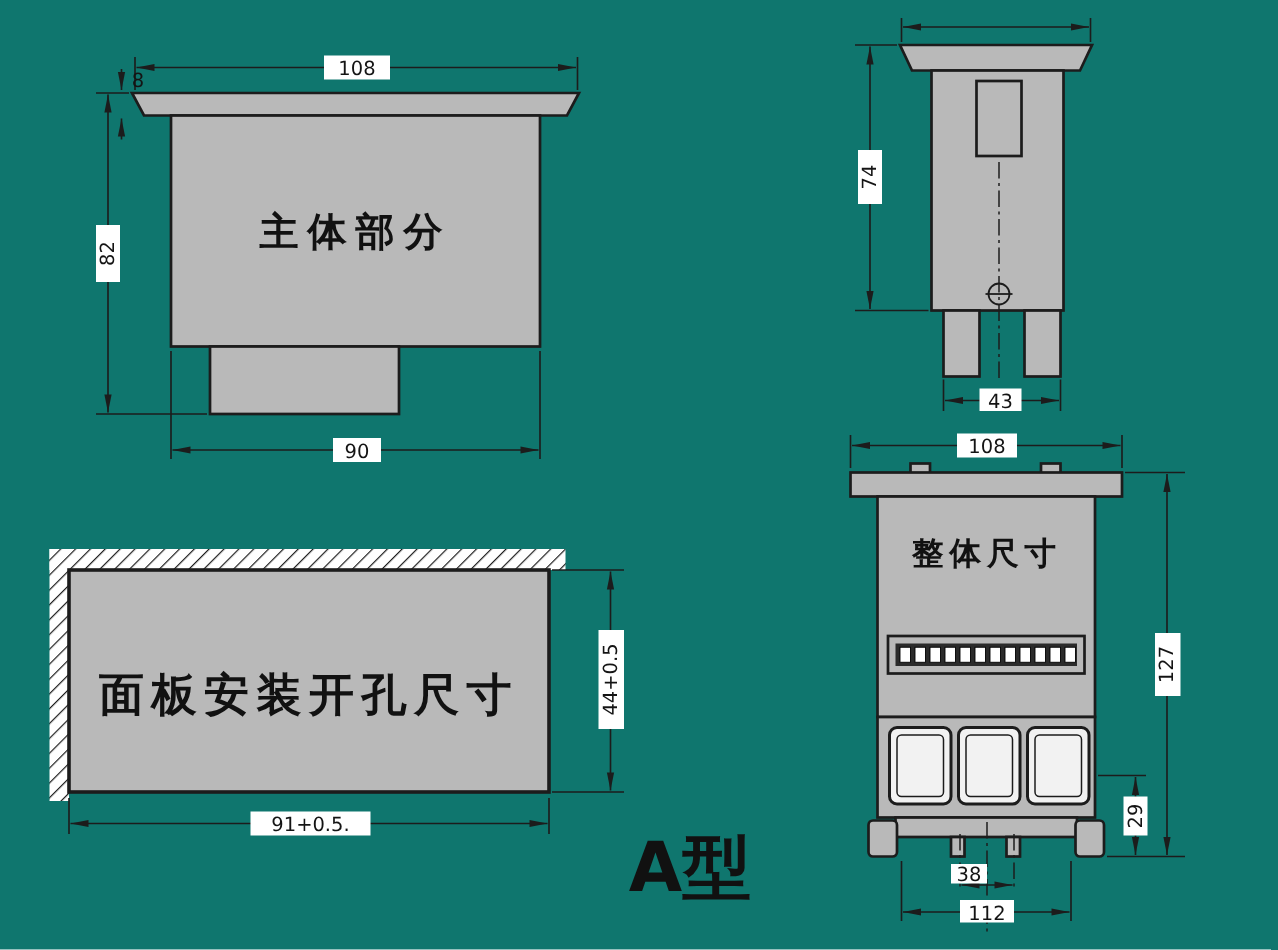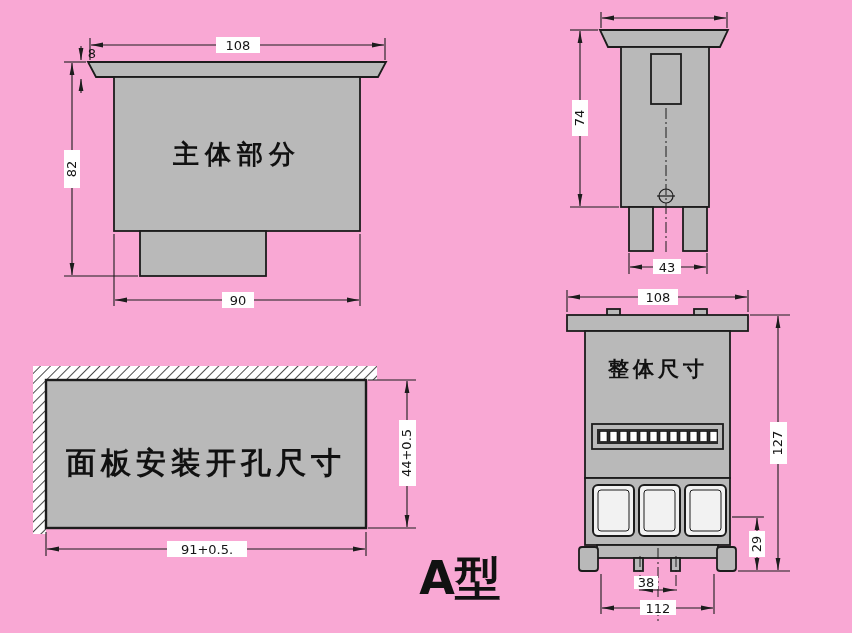--- a/index.html
+++ b/index.html
@@ -1,17 +1,17 @@
 <!DOCTYPE html>
 <html style="--part-fill: #b9b9b9; --line: #1c1c1c; --terminal-fill: #2a2a2a; --window-fill: #f2f2f2;"><head>
 <meta charset="utf-8">
 <style>
   html,body{margin:0;padding:0;background:#fff;}
   body{width:852px;height:633px;font-family:"DejaVu Sans",sans-serif;}
-  .canvas{position:relative;width:852px;height:633px;background:#f9a8d4;overflow:hidden;}
+  .canvas{position:relative;width:852px;height:633px;background:#0f766e;overflow:hidden;}
   .part{fill:var(--part-fill,#b9b9b9);stroke:var(--line,#1c1c1c);stroke-width:1.8;}
   .cutout{fill:var(--part-fill,#b9b9b9);stroke:var(--line,#1c1c1c);stroke-width:2.4;}
   .ext{stroke:var(--line,#1c1c1c);stroke-width:1.1;fill:none;}
   .thin{stroke:var(--line,#1c1c1c);stroke-width:1.2;fill:none;}
   .dim{stroke:var(--line,#1c1c1c);stroke-width:1.1;fill:none;
        marker-start:url(#arr);marker-end:url(#arr);}
   .dimend{stroke:var(--line,#1c1c1c);stroke-width:1.1;fill:none;marker-end:url(#arr);}
   .cl{stroke:var(--line,#1c1c1c);stroke-width:1;stroke-dasharray:11 3 2 3;fill:none;}
   .dimtxt{font-size:13px;fill:#141414;text-anchor:middle;}
   .cjk{fill:#111;text-anchor:middle;font-weight:600;}

